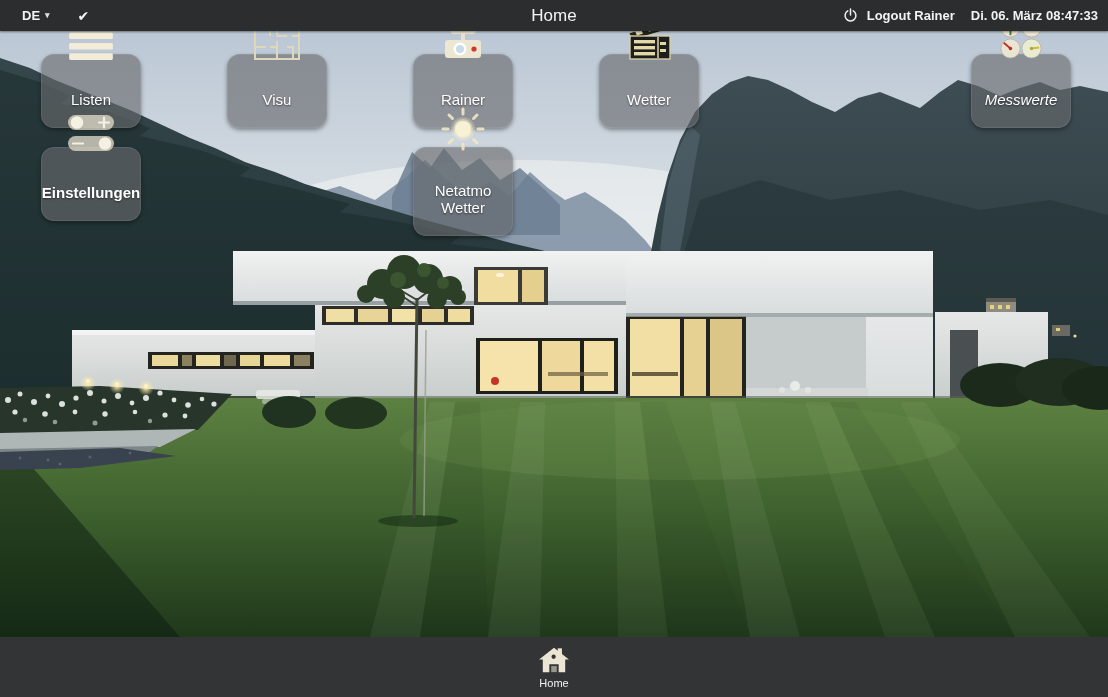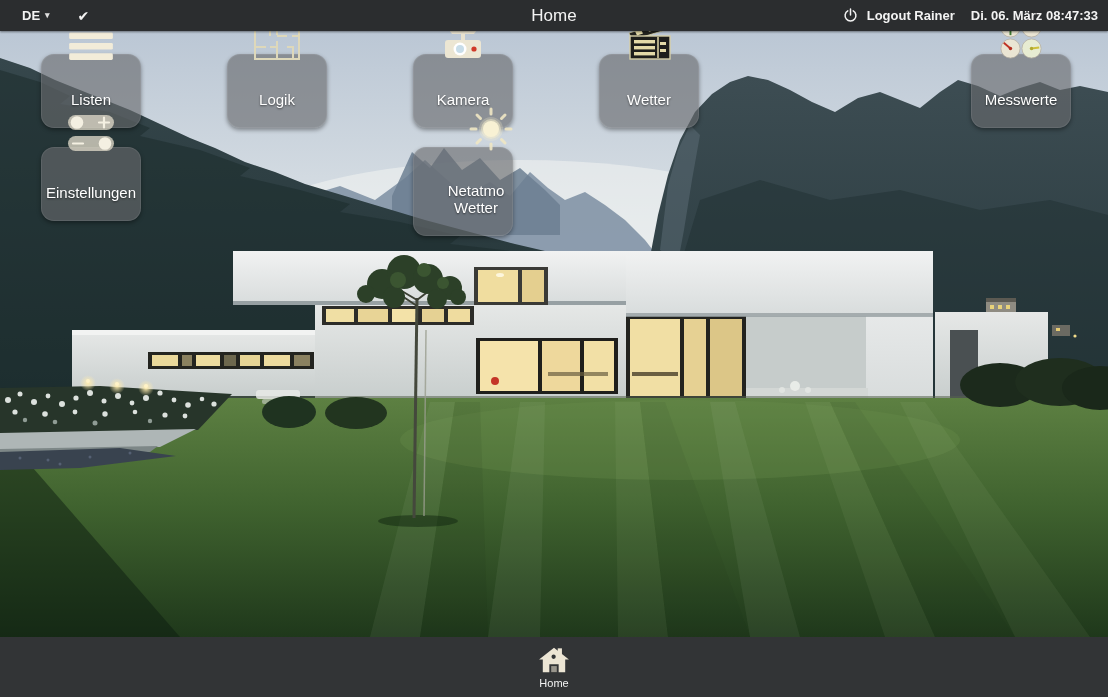--- a/index.html
+++ b/index.html
@@ -296,35 +296,35 @@
   </div>
 
   <div class="tile" style="left:227px;top:54px;">
     <div class="tile-icon">
       <svg width="46" height="38" viewBox="0 0 46 38" fill="none" stroke="#ded8ba" stroke-width="2">
         <path d="M1 1 H45 V37 H1 Z"></path>
         <path d="M23 1 V13 M23 19 V37 M23 14 H33 M38 14 H45 M1 25 H12 M16 25 H23 M33 25 H39 V37"></path>
         <path d="M10 8 H16 V14"></path>
       </svg>
     </div>
-    <div class="tile-label">Logik</div>
+    <div class="tile-label">Visu</div>
   </div>
 
   <div class="tile" style="left:413px;top:54px;">
     <div class="tile-icon">
       <svg width="46" height="34" viewBox="0 0 46 34">
         <path d="M7 1 H39 L34 8 H12 Z" fill="#e8e2cf"></path>
         <rect x="21" y="7" width="4" height="7" fill="#e8e2cf"></rect>
         <rect x="5" y="14" width="36" height="18" rx="3" fill="#ece6d3"></rect>
         <circle cx="20" cy="23" r="6.5" fill="#ffffff"></circle>
         <circle cx="20" cy="23" r="4" fill="#c8dde9"></circle>
         <circle cx="34" cy="23" r="2.6" fill="#d03a2a"></circle>
       </svg>
     </div>
-    <div class="tile-label">Kamera</div>
+    <div class="tile-label">Rainer</div>
   </div>
 
   <div class="tile" style="left:599px;top:54px;">
     <div class="tile-icon">
       <svg width="46" height="44" viewBox="0 0 46 44">
         <path d="M3 17 L40 6 L43 13 L6 24 Z" fill="#23231f" stroke="#d6cfa8" stroke-width="0.8"></path>
         <path d="M9 15.2 L15 13.4 L17 17.6 L11 19.4 Z" fill="#e3d9a8"></path>
         <path d="M21 11.6 L27 9.8 L29 14 L23 15.8 Z" fill="#e3d9a8"></path>
         <path d="M33 8 L39 6.4 L41 10.6 L35 12.4 Z" fill="#e3d9a8"></path>
         <rect x="4" y="20" width="40" height="23" fill="#1e1e1c" stroke="#d6cfa8" stroke-width="1.4"></rect>
@@ -335,56 +335,56 @@
           <rect x="34" y="26" width="6" height="3"></rect>
             <rect x="34" y="33" width="6" height="3"></rect>
         </g>
         <line x1="32" y1="21" x2="32" y2="42" stroke="#e3d9a8" stroke-width="1.5"></line>
       </svg>
     </div>
     <div class="tile-label">Wetter</div>
   </div>
 
 
-  <div class="tile" style="left:971px;top:54px;">
+  <div class="tile" style="left:971px;top:54px;font-style:italic;">
     <div class="tile-icon">
       <svg width="44" height="44" viewBox="0 0 46 46">
         <circle cx="12" cy="12" r="10" fill="#eae5d3" stroke="#b5afa0" stroke-width=".8"></circle>
         <circle cx="34" cy="12" r="10" fill="#eae5d3" stroke="#b5afa0" stroke-width=".8"></circle>
         <circle cx="12" cy="34" r="10" fill="#eae5d3" stroke="#b5afa0" stroke-width=".8"></circle>
         <circle cx="34" cy="34" r="10" fill="#e7ecd2" stroke="#b5afa0" stroke-width=".8"></circle>
         <line x1="12" y1="12" x2="12" y2="20" stroke="#3f7a33" stroke-width="2"></line>
           <circle cx="12" cy="12" r="1.8" fill="#2e5c26"></circle>
         <line x1="34" y1="12" x2="42" y2="10" stroke="#d2691e" stroke-width="2"></line>
           <circle cx="34" cy="12" r="1.8" fill="#c85f1a"></circle>
         <line x1="12" y1="34" x2="5" y2="28" stroke="#c03324" stroke-width="2"></line>
           <circle cx="12" cy="34" r="1.8" fill="#b32e20"></circle>
         <line x1="34" y1="34" x2="42" y2="33" stroke="#cdbf3a" stroke-width="2"></line>
           <circle cx="34" cy="34" r="1.8" fill="#b0a92f"></circle>
       </svg>
     </div>
     <div class="tile-label">Messwerte</div>
   </div>
 
-  <div class="tile" style="left:41px;top:147px;">
+  <div class="tile" style="left:41px;top:147px;font-weight:bold;">
     <div class="tile-icon">
       <svg width="50" height="40" viewBox="0 0 50 40">
         <rect x="2" y="2" width="46" height="15" rx="7.5" fill="#d9d4c4" opacity=".8"></rect>
         <circle cx="11" cy="9.5" r="6.3" fill="#f4f0e2"></circle>
         <path d="M33 9.5 H43 M38 4.5 V14.5" stroke="#f4f0e2" stroke-width="2.2" stroke-linecap="round"></path>
         <rect x="2" y="23" width="46" height="15" rx="7.5" fill="#d9d4c4" opacity=".8"></rect>
         <circle cx="39" cy="30.5" r="6.3" fill="#f4f0e2"></circle>
         <path d="M7 30.5 H17" stroke="#f4f0e2" stroke-width="2.2" stroke-linecap="round"></path>
       </svg>
     </div>
     <div class="tile-label">Einstellungen</div>
   </div>
 
 
-  <div class="tile" style="left:413px;top:147px;height:89px;align-items:flex-end;">
+  <div class="tile" style="left:413px;top:147px;height:89px;">
     <div class="tile-icon">
       <svg width="44" height="44" viewBox="0 0 44 44">
         <circle cx="22" cy="22" r="12" fill="#f6eecb" opacity=".25"></circle>
         <circle cx="22" cy="22" r="10" fill="#f6eecb" opacity=".5"></circle>
         <circle cx="22" cy="22" r="8" fill="#f8f1d4"></circle>
         <g stroke="#f0e7c4" stroke-width="3" stroke-linecap="round" opacity=".9">
           <line x1="22" y1="2" x2="22" y2="7"></line>
             <line x1="22" y1="37" x2="22" y2="42"></line>
           <line x1="2" y1="22" x2="7" y2="22"></line>
             <line x1="37" y1="22" x2="42" y2="22"></line>

